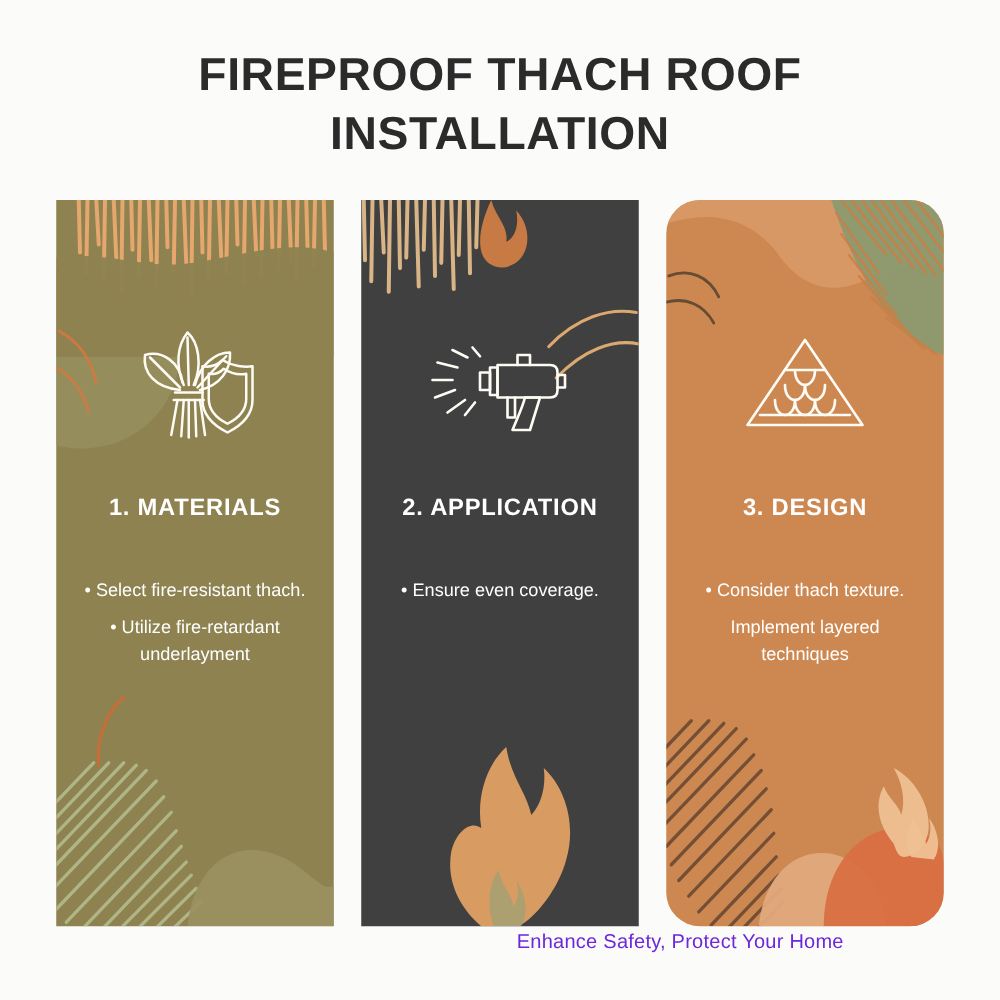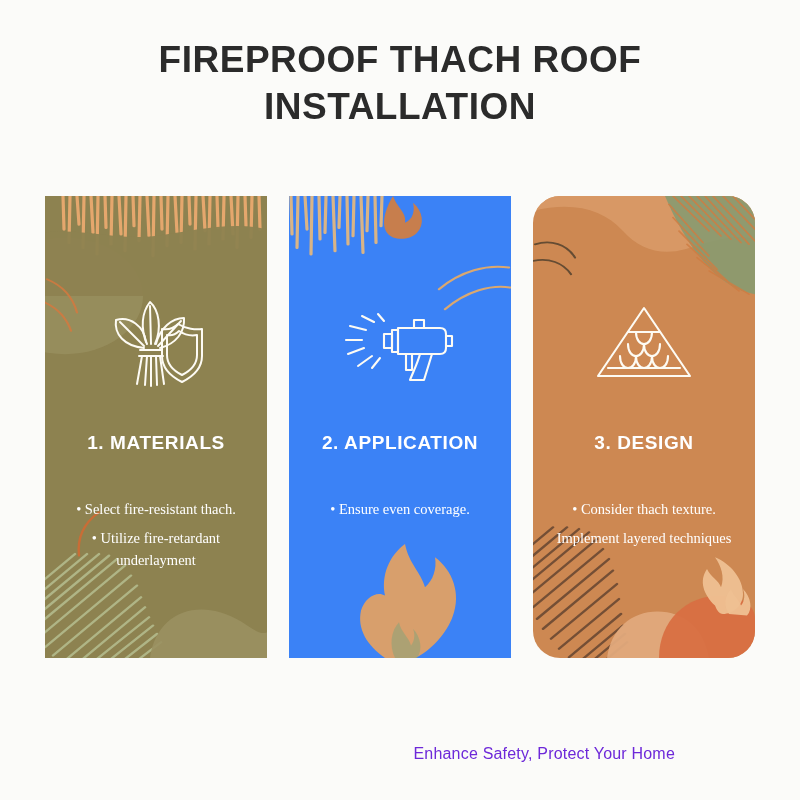--- a/index.html
+++ b/index.html
@@ -43,27 +43,26 @@
     top: 160px;
     left: 45px;
     width: 710px;
     height: 555px;
     display: flex;
     justify-content: space-between;
   }
   .card {
     position: relative;
     width: 222px;
-    height: 462px;
+    height: 581px;
     overflow: hidden;
     box-sizing: border-box;
-    margin-top: 36px;
   }
   .card-1 { background: #8d8250; }
-  .card-2 { background: #3b82f6; }
+  .card-2 { background: #404040; }
   .card-3 { background: #cd8852; border-radius: 27px; }
 
   .deco {
     position: absolute;
     inset: 0;
     width: 100%;
     height: 100%;
     pointer-events: none;
   }
 
@@ -96,21 +95,20 @@
     text-transform: uppercase;
   }
 
   .bullets {
     margin-top: 44px;
     width: 100%;
     color: #ffffff;
     font-size: 14.5px;
     line-height: 1.52;
     text-align: center;
-    font-family: Liberation Serif, serif;
   }
   .bullet {
     margin-bottom: 7px;
     padding: 0 4px;
   }
   .bullet .dot {
     display: inline;
   }
 
   

